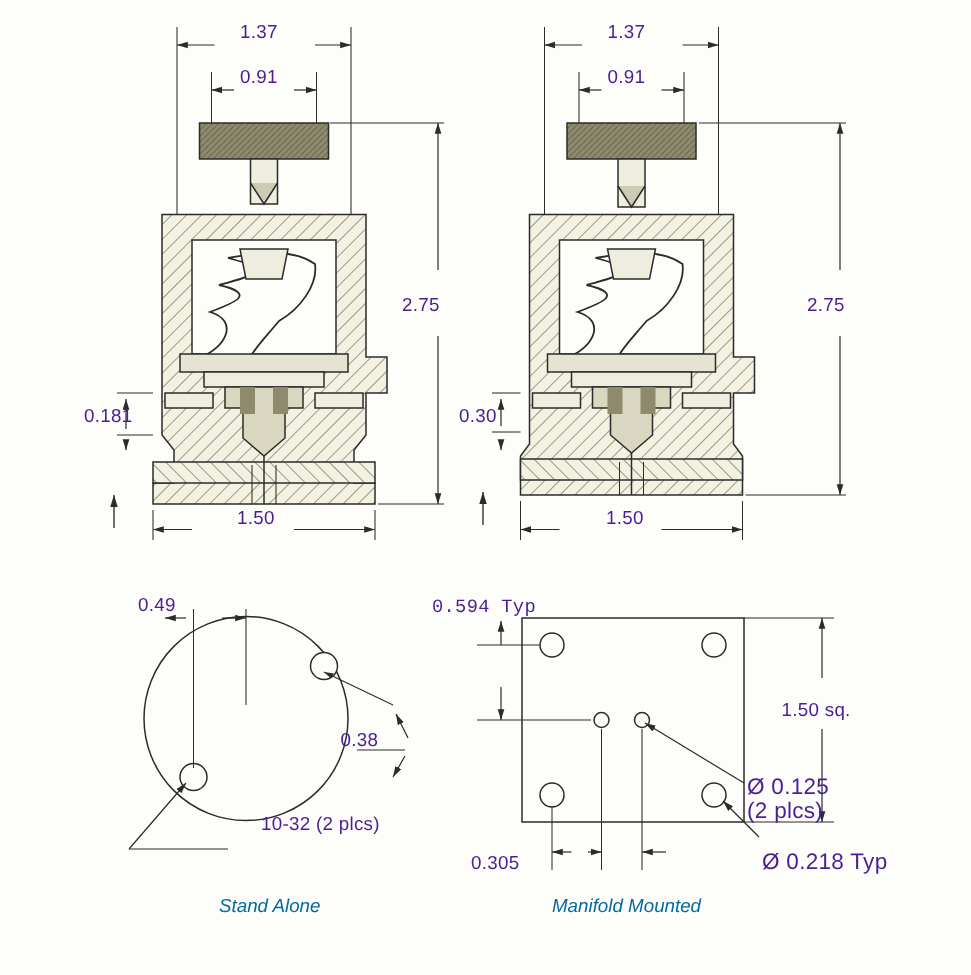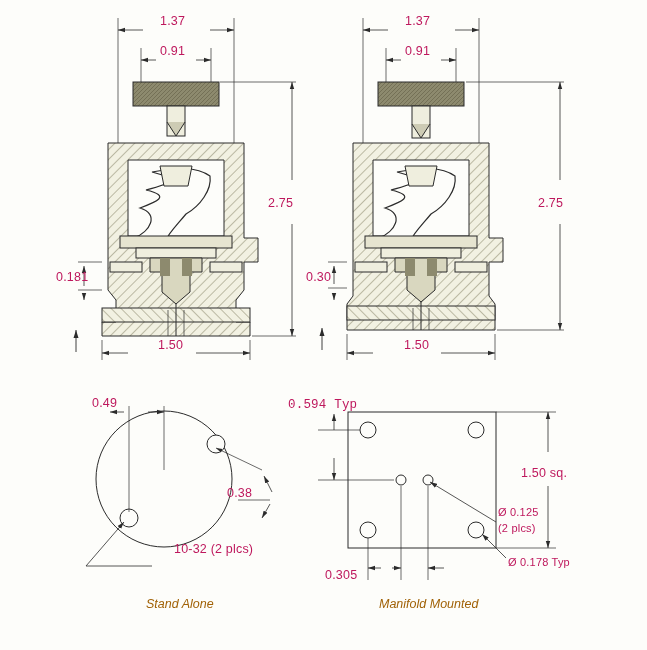--- a/index.html
+++ b/index.html
@@ -9,30 +9,30 @@
     font-family:"Liberation Sans", sans-serif;
     color:#2b2b2b;
     position:relative;
     overflow:hidden;
   }
   .sheet{position:absolute;inset:0;}
   svg.drawing{position:absolute;left:0;top:0;width:647px;height:650px;}
   .lbl{
     position:absolute;
     font-size:12.5px;
-    color:#be185d;
+    color:#4c1d95;
     white-space:nowrap;
     letter-spacing:0.2px;
   }
-  .lbl.small{font-size:11px;}
+  .lbl.small{font-size:15px;margin-top:10px;}
   .caption{
     position:absolute;
     font-size:12.5px;
     font-style:italic;
-    color:#a16207;
+    color:#0369a1;
     white-space:nowrap;
   }
 </style>
 </head>
 <body>
 
 <div class="sheet">
 
   <svg class="drawing" viewBox="0 0 647 650">
     <defs>
@@ -234,19 +234,19 @@
   <div class="lbl" style="left:404px;top:338px;">1.50</div>
 
   <div class="lbl" style="left:92px;top:396px;">0.49</div>
   <div class="lbl" style="left:227px;top:486px;">0.38</div>
   <div class="lbl" style="left:156px;top:542px;margin-left:18px;">10-32 (2 plcs)</div>
 
   <div class="lbl" style="left:288px;top:398px;font-family:Liberation Mono, monospace;">0.594 Typ</div>
   <div class="lbl" style="left:521px;top:466px;">1.50 sq.</div>
   <div class="lbl small" style="left:498px;top:506px;">Ø 0.125</div>
   <div class="lbl small" style="left:498px;top:522px;">(2 plcs)</div>
-  <div class="lbl small" style="left:508px;top:556px;">Ø 0.178 Typ</div>
-  <div class="lbl" style="left:325px;top:568px;text-align:right;">0.305</div>
+  <div class="lbl small" style="left:508px;top:556px;">Ø 0.218 Typ</div>
+  <div class="lbl" style="left:314px;top:568px;text-align:right;">0.305</div>
 
   <div class="caption" style="left:146px;top:597px;">Stand Alone</div>
-  <div class="caption" style="left:379px;top:597px;">Manifold Mounted</div>
+  <div class="caption" style="left:368px;top:597px;">Manifold Mounted</div>
 
 </div>
 
 </body></html>

